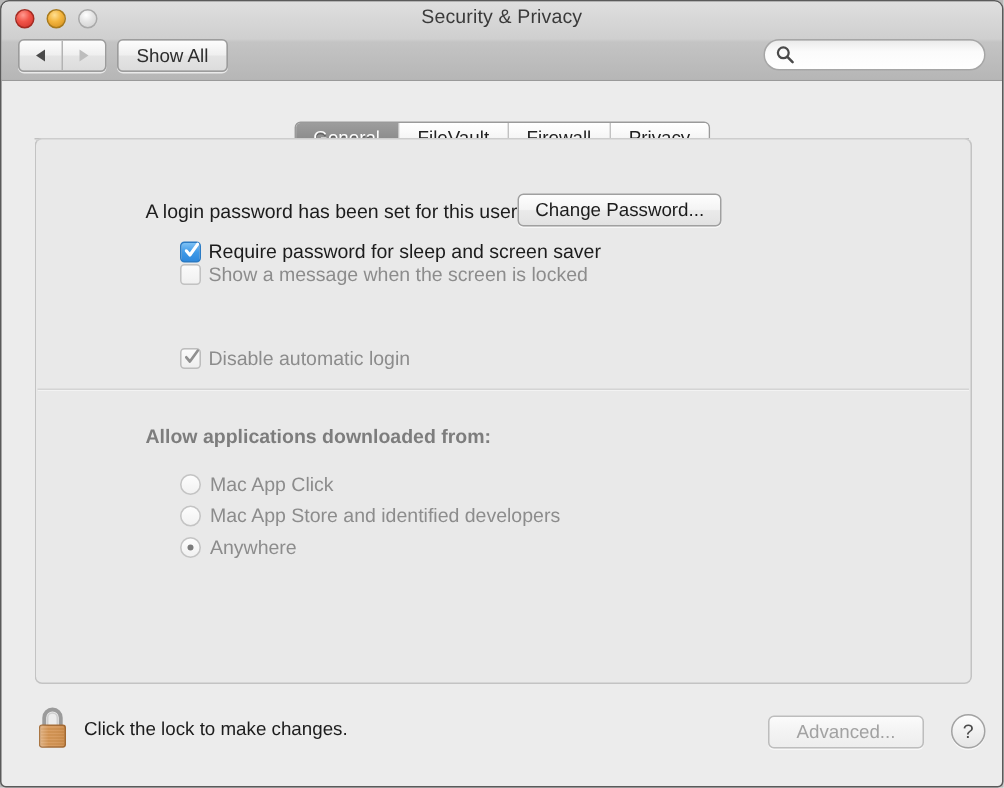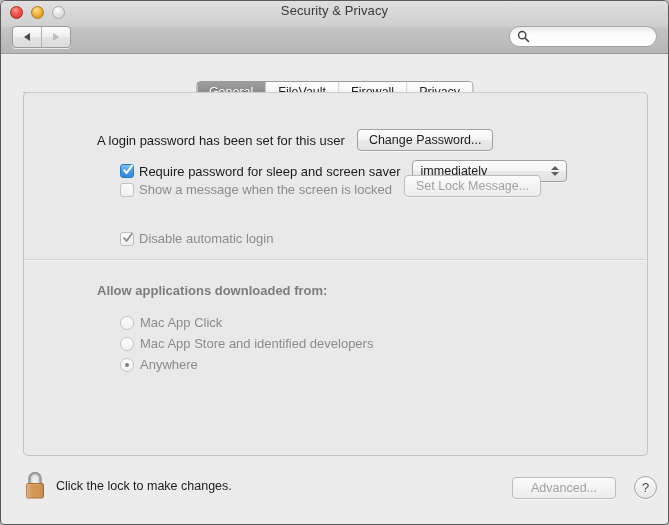--- a/index.html
+++ b/index.html
@@ -417,20 +417,21 @@
 
     <div id="nav-seg">
       <div id="nav-back">
         <span class="tri-left"></span>
       </div>
       <div id="nav-fwd">
         <span class="tri-right"></span>
       </div>
     </div>
 
+    <div id="show-all">Show All</div>
 
     <div id="search-field">
       <span id="search-icon-wrap">
         <svg width="13" height="13" viewBox="0 0 13 13">
           <circle cx="5.2" cy="5.2" r="3.6" fill="none" stroke="#4a4a4a" stroke-width="1.5"></circle>
           <line x1="8.1" y1="8.1" x2="11.4" y2="11.4" stroke="#4a4a4a" stroke-width="1.7" stroke-linecap="round"></line>
         </svg>
       </span>
       <input id="search-input" type="text" placeholder="" style="">
     </div>
@@ -443,43 +444,35 @@
       <div class="tab">FileVault</div>
       <div class="tab">Firewall</div>
       <div class="tab">Privacy</div>
     </div>
   </div>
 
   <div id="content-box">
 
     <div class="row" style="left:73px; top:36px;">
       <span class="label-dark">A login password has been set for this user</span>
-      <span class="push-btn" style="margin-left:12px;">Change Password...</span>
+      <span class="push-btn" style="margin-left:0;">Change Password...</span>
     </div>
 
     <div class="row" style="left:96px; top:67px;">
       <span class="cbox checked-on">
         <svg class="cmark" viewBox="0 0 10 12">
           <polyline points="1.2,6.2 3.6,9 8.8,1.8" fill="none" stroke="#ffffff" stroke-width="2.1" stroke-linecap="round" stroke-linejoin="round"></polyline>
         </svg>
       </span>
       <span class="label-dark">Require password for sleep and screen saver</span>
-      <span id="popup-btn" style="margin-left:11px;">
-        <span id="popup-value">immediately</span>
-        <span id="popup-arrows">
-          <span class="arr-up"></span>
-          <span class="arr-dn"></span>
-        </span>
-      </span>
     </div>
 
     <div class="row" style="left:96px; top:82px;align-items:flex-end;">
       <span class="cbox unchecked-off"></span>
       <span class="label-gray">Show a message when the screen is locked</span>
-      <span class="push-btn disabled" style="margin-left:12px;">Set Lock Message...</span>
     </div>
 
     <div class="row" style="left:96px; top:138px;">
       <span class="cbox checked-off">
         <svg class="cmark" viewBox="0 0 10 12">
           <polyline points="1.2,6.2 3.6,9 8.8,1.8" fill="none" stroke="#909090" stroke-width="1.8" stroke-linecap="round" stroke-linejoin="round"></polyline>
         </svg>
       </span>
       <span class="label-gray">Disable automatic login</span>
     </div>

